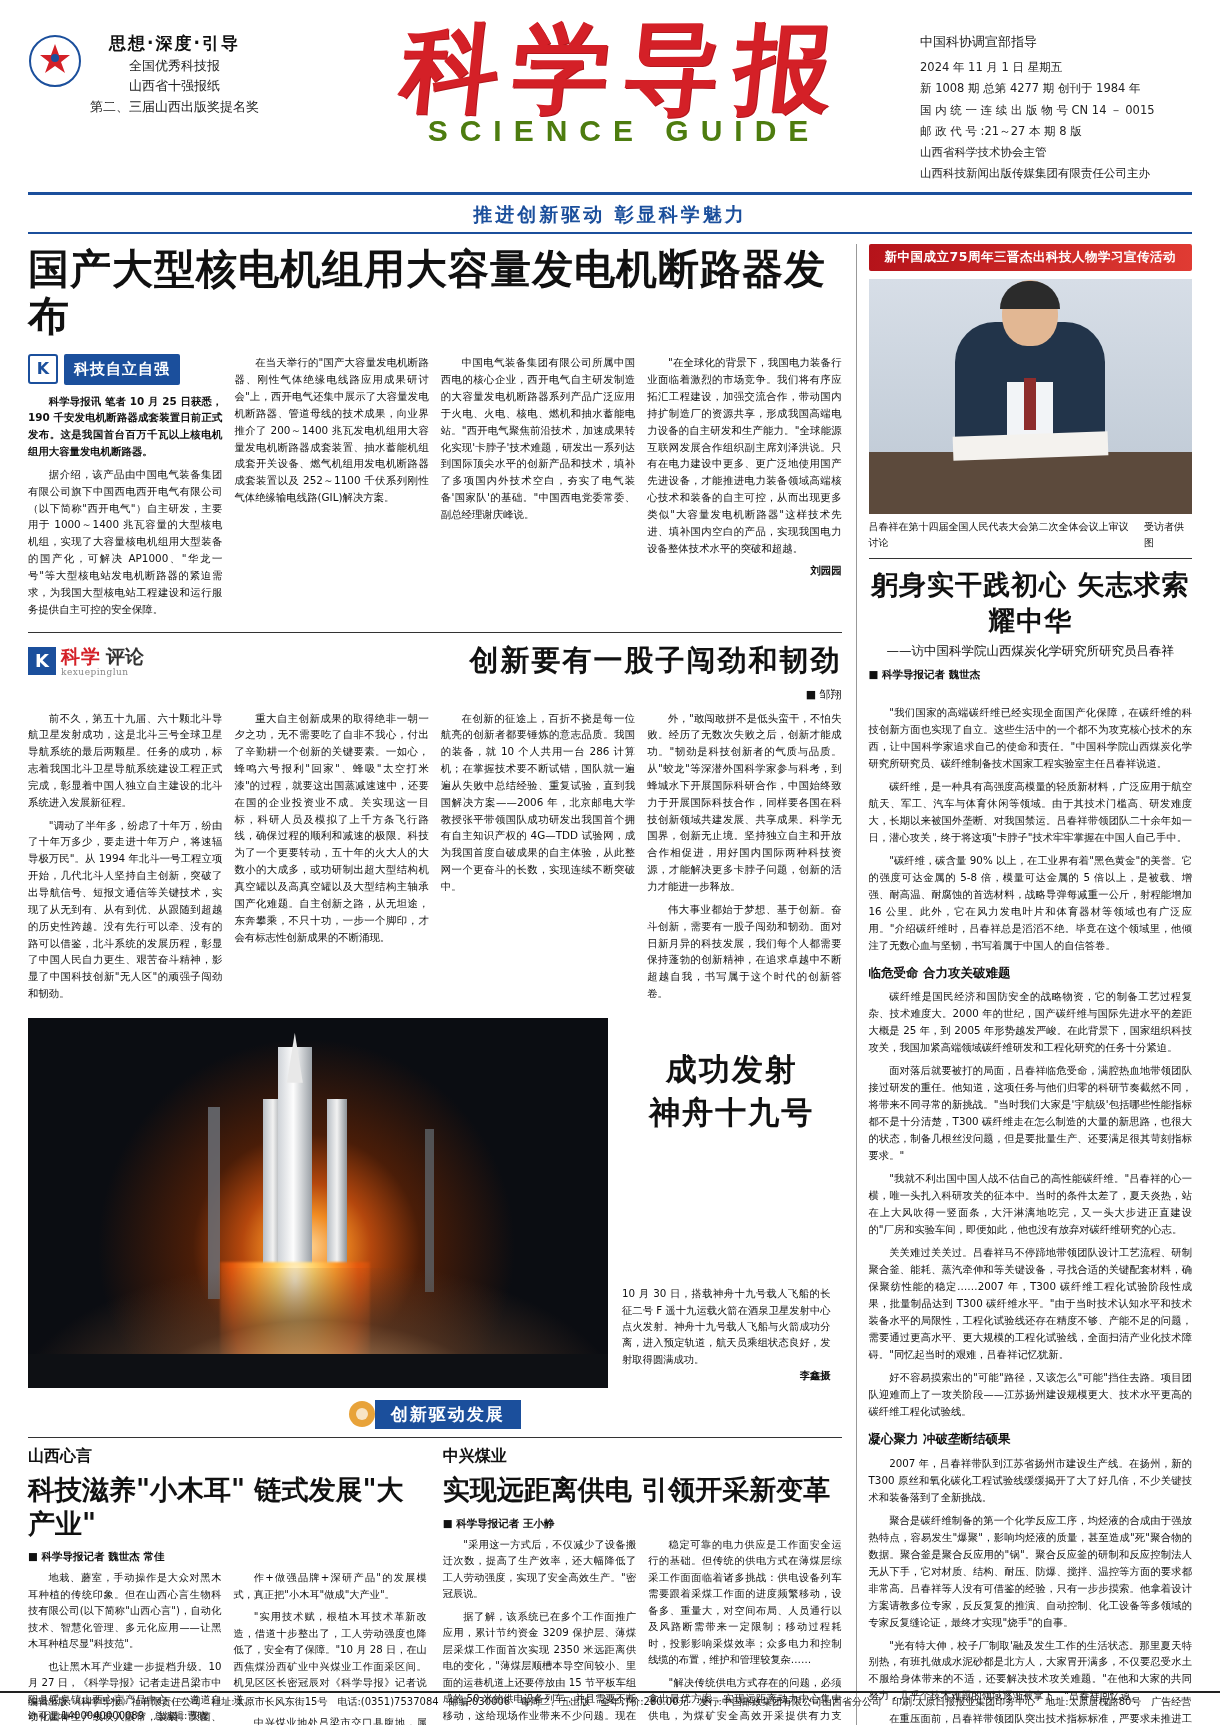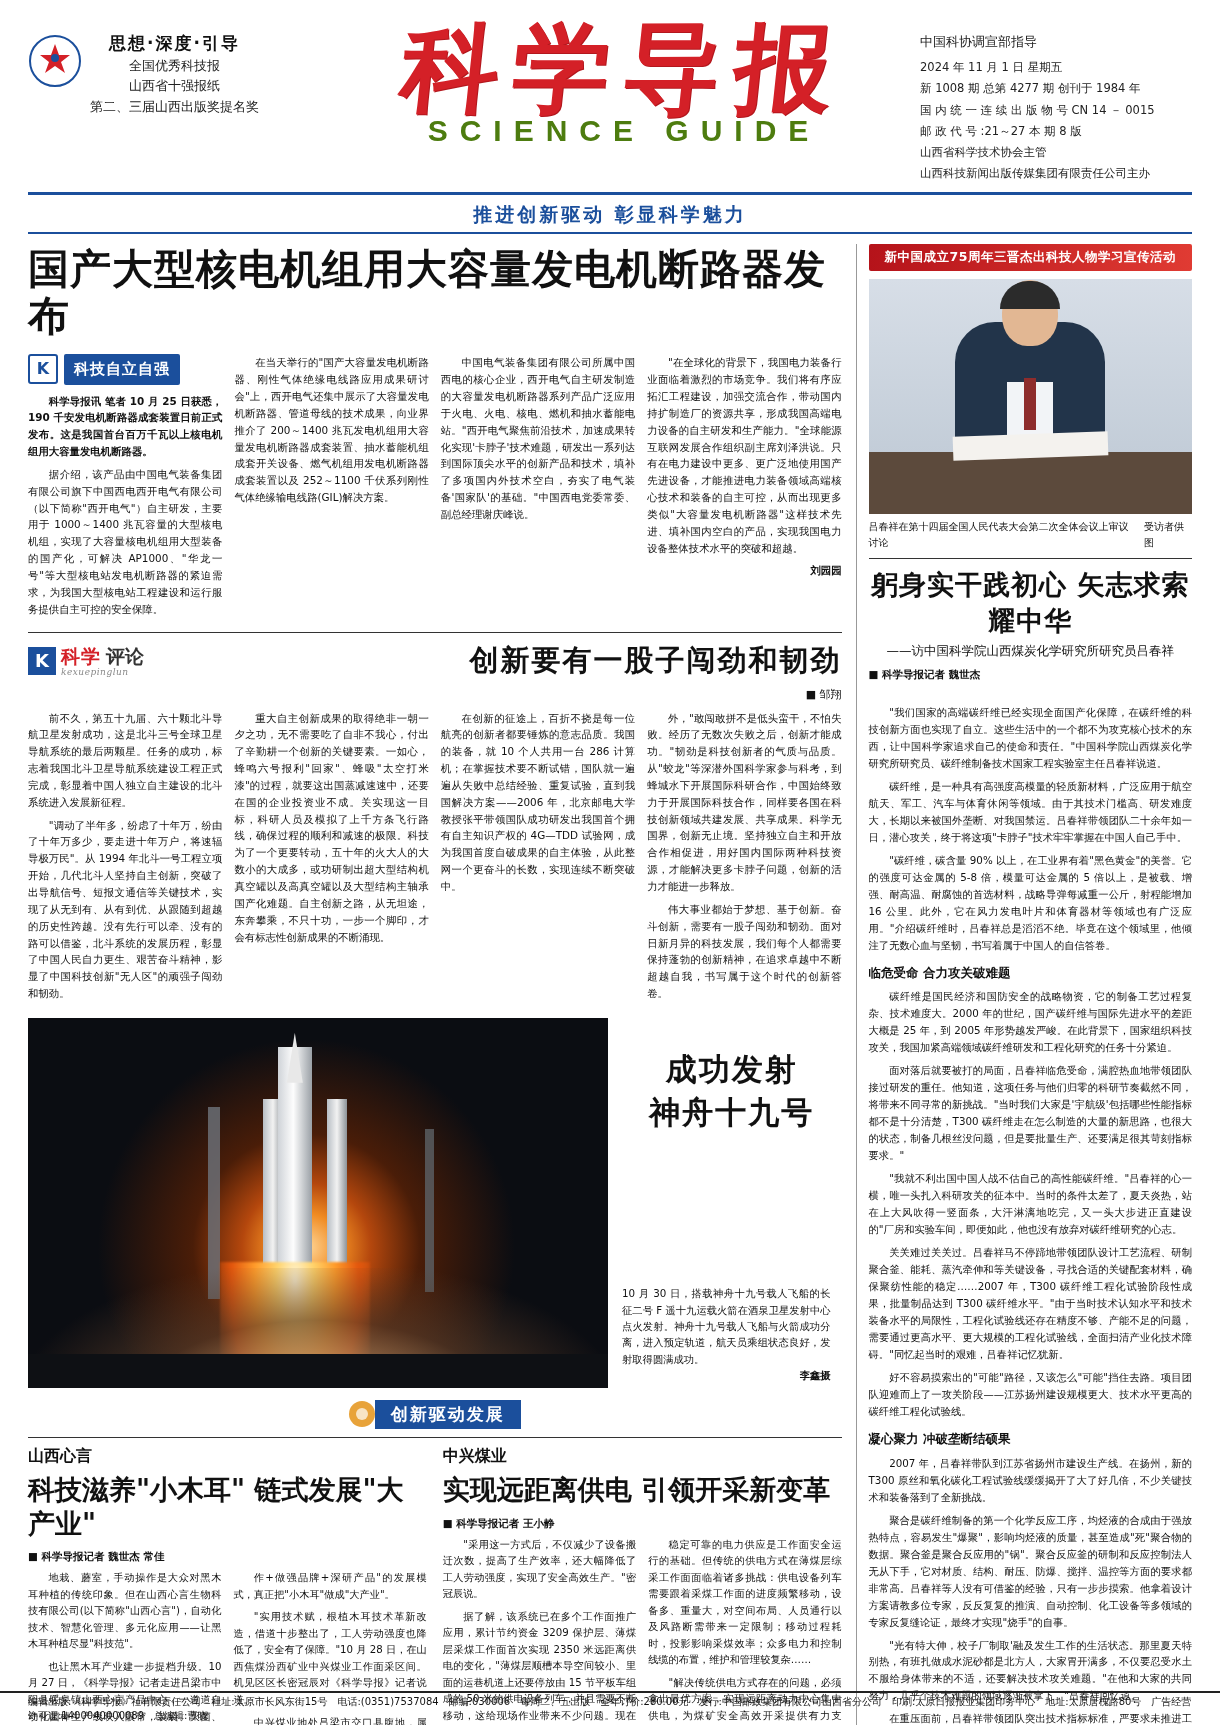--- a/index.html
+++ b/index.html
@@ -69,21 +69,21 @@
   .byline{font-weight:bold;}
   .sign{text-align:right;font-weight:bold;}
 
   .mini-head{display:flex;align-items:center;gap:10px;margin:6px 0 10px;}
   .mini-head .kxpl{
     display:flex;align-items:center;gap:5px;
   }
   .kxpl .kbox{width:28px;height:28px;background:#1b4f9c;color:#fff;display:flex;align-items:center;justify-content:center;font-size:18px;font-weight:bold;}
   .kxpl .kx-txt{font-family:"DejaVu Serif","Liberation Serif",serif;}
   .kxpl .kx-cn{font-size:19px;color:#d42027;font-weight:bold;letter-spacing:1px;}
-  .kxpl .kx-py{font-size:9px;color:#888;letter-spacing:.5px;display:block;margin-top:-3px;font-style:italic;}
+  .kxpl .kx-py{font-size:9px;color:#888;letter-spacing:.5px;display:block;margin-top:-3px;}
   .kxpl .kx-gray{font-size:19px;color:#333;font-weight:bold;}
   .comment-title{
     flex:1;text-align:right;font-family:"DejaVu Serif","Liberation Serif",serif;
     font-size:29px;font-weight:bold;letter-spacing:2px;
   }
   .comment-author{text-align:right;font-size:11px;margin:-4px 0 8px;}
 
   
   .photo-block{margin-top:10px;display:flex;gap:14px;}
   .rocket{

